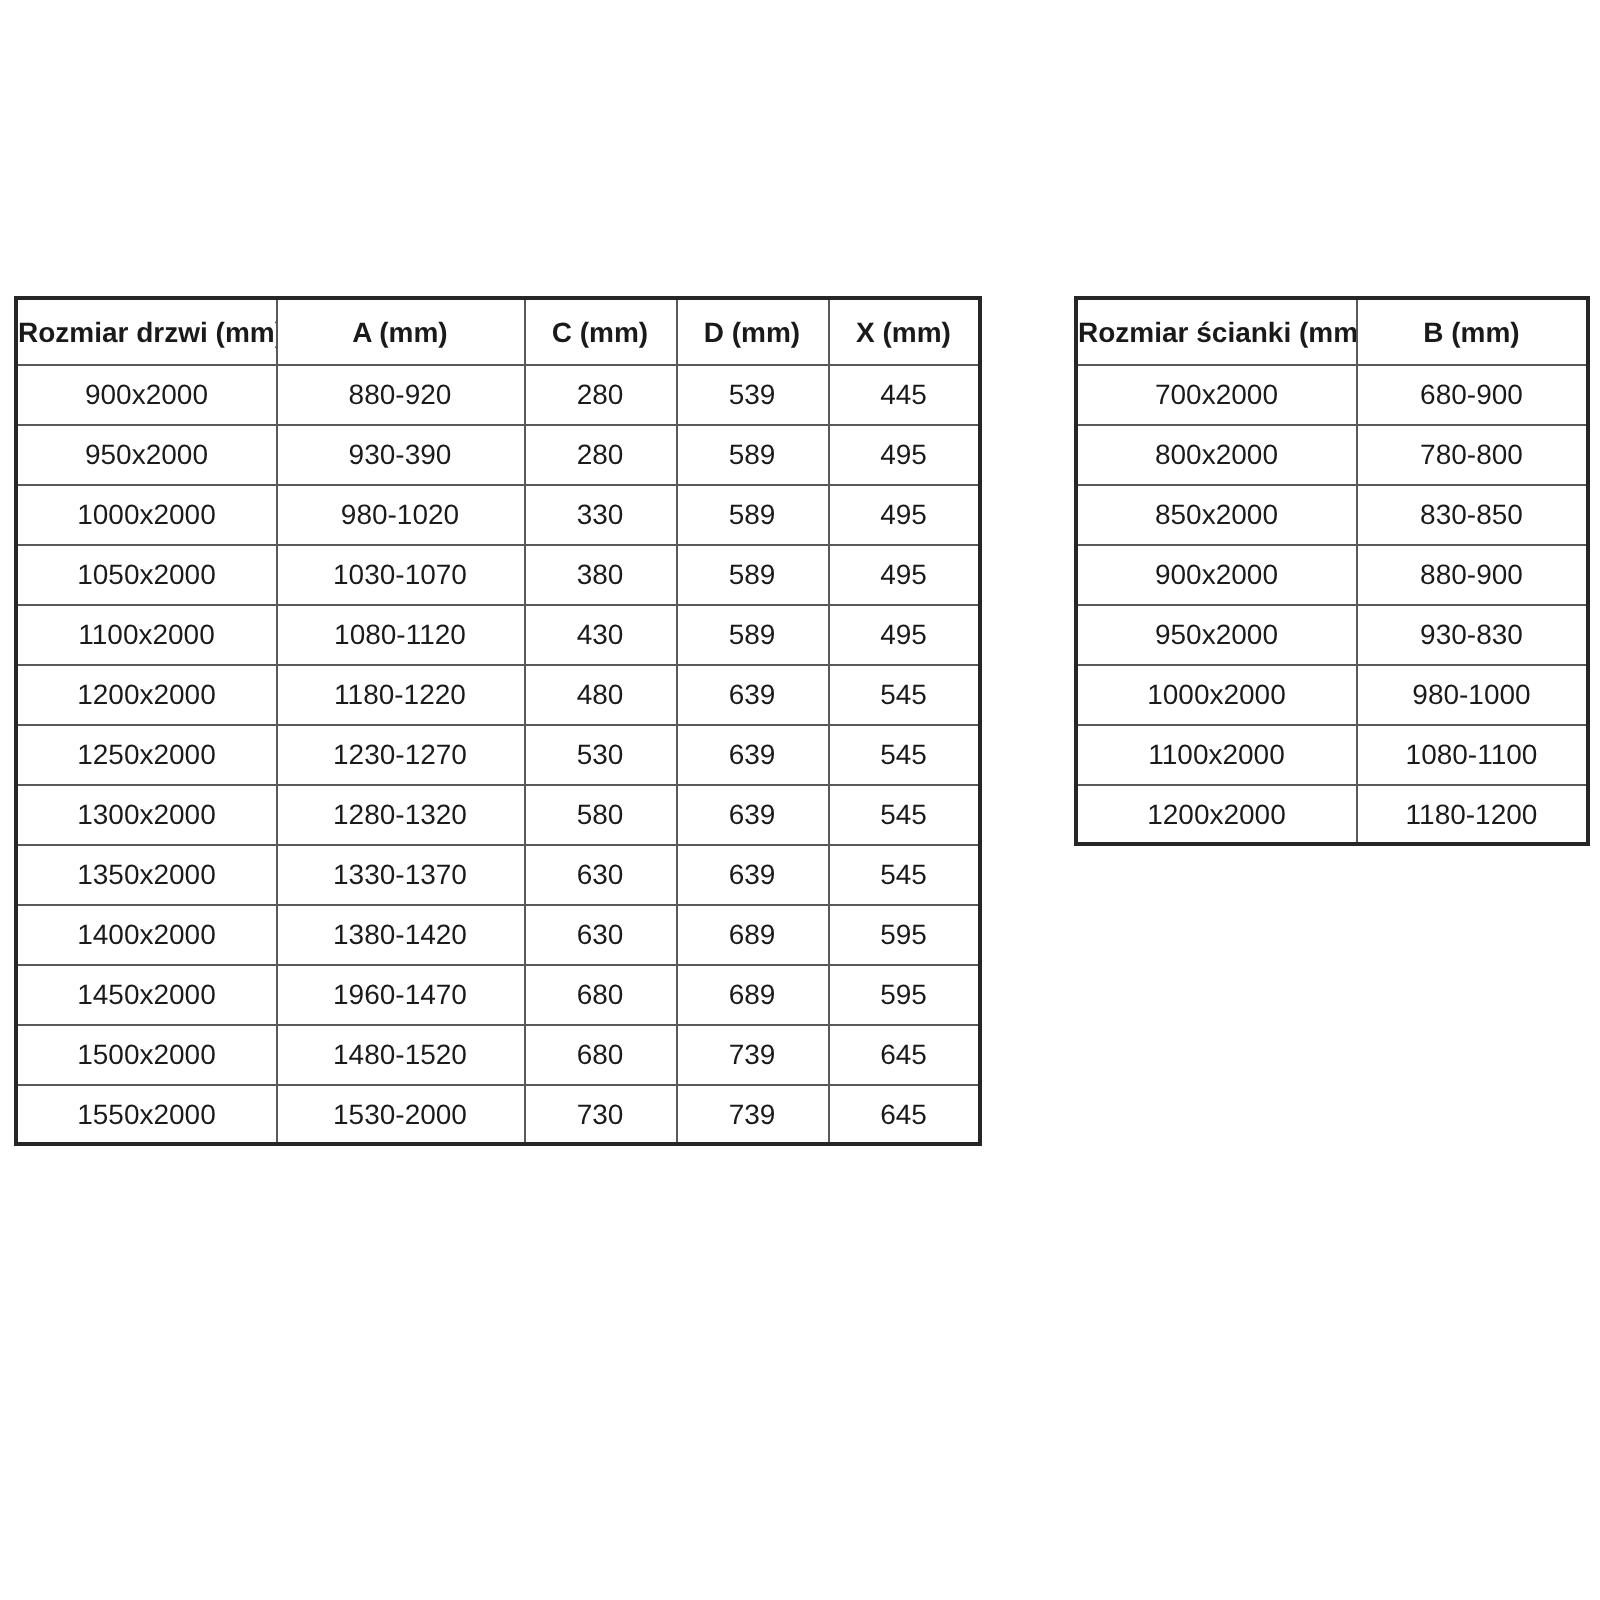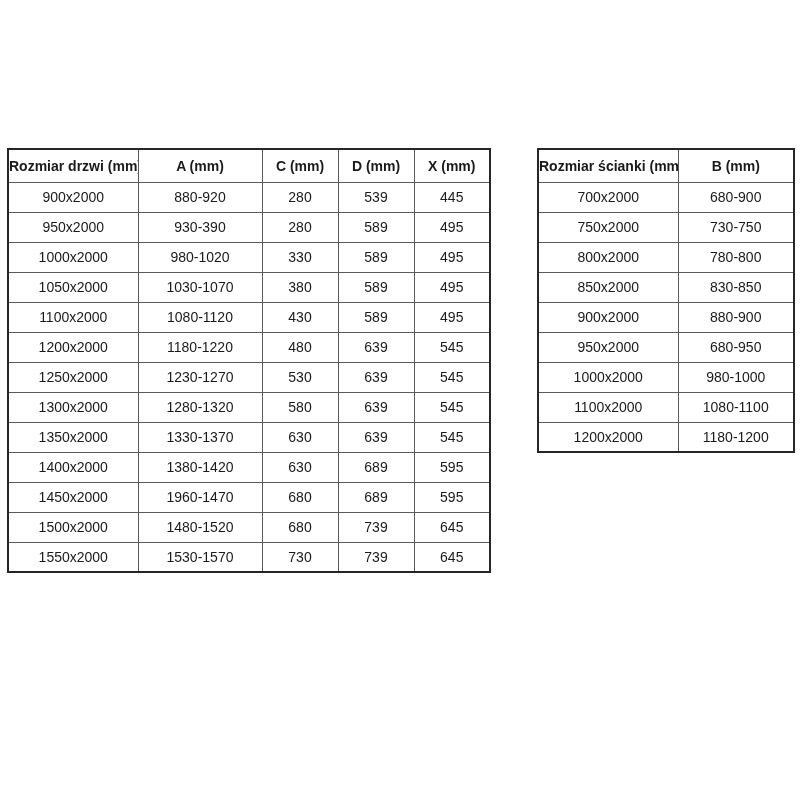--- a/index.html
+++ b/index.html
@@ -155,21 +155,21 @@
         </tr>
         <tr>
           <td>1500x2000</td>
           <td>1480-1520</td>
           <td>680</td>
           <td>739</td>
           <td>645</td>
         </tr>
         <tr>
           <td>1550x2000</td>
-          <td>1530-1570</td>
+          <td>1530-2000</td>
           <td>730</td>
           <td>739</td>
           <td>645</td>
         </tr>
       </tbody>
   </table>
 
   <table id="wallTable" class="spec-table">
     <colgroup>
       <col style="width:140px">
@@ -180,38 +180,34 @@
           <th>Rozmiar ścianki (mm)</th>
           <th>B (mm)</th>
         </tr>
       </thead>
     <tbody>
         <tr>
           <td>700x2000</td>
           <td>680-900</td>
         </tr>
         <tr>
-          <td>750x2000</td>
-          <td>730-750</td>
-        </tr>
-        <tr>
           <td>800x2000</td>
           <td>780-800</td>
         </tr>
         <tr>
           <td>850x2000</td>
           <td>830-850</td>
         </tr>
         <tr>
           <td>900x2000</td>
           <td>880-900</td>
         </tr>
         <tr>
           <td>950x2000</td>
-          <td>680-950</td>
+          <td>930-830</td>
         </tr>
         <tr>
           <td>1000x2000</td>
           <td>980-1000</td>
         </tr>
         <tr>
           <td>1100x2000</td>
           <td>1080-1100</td>
         </tr>
         <tr>

